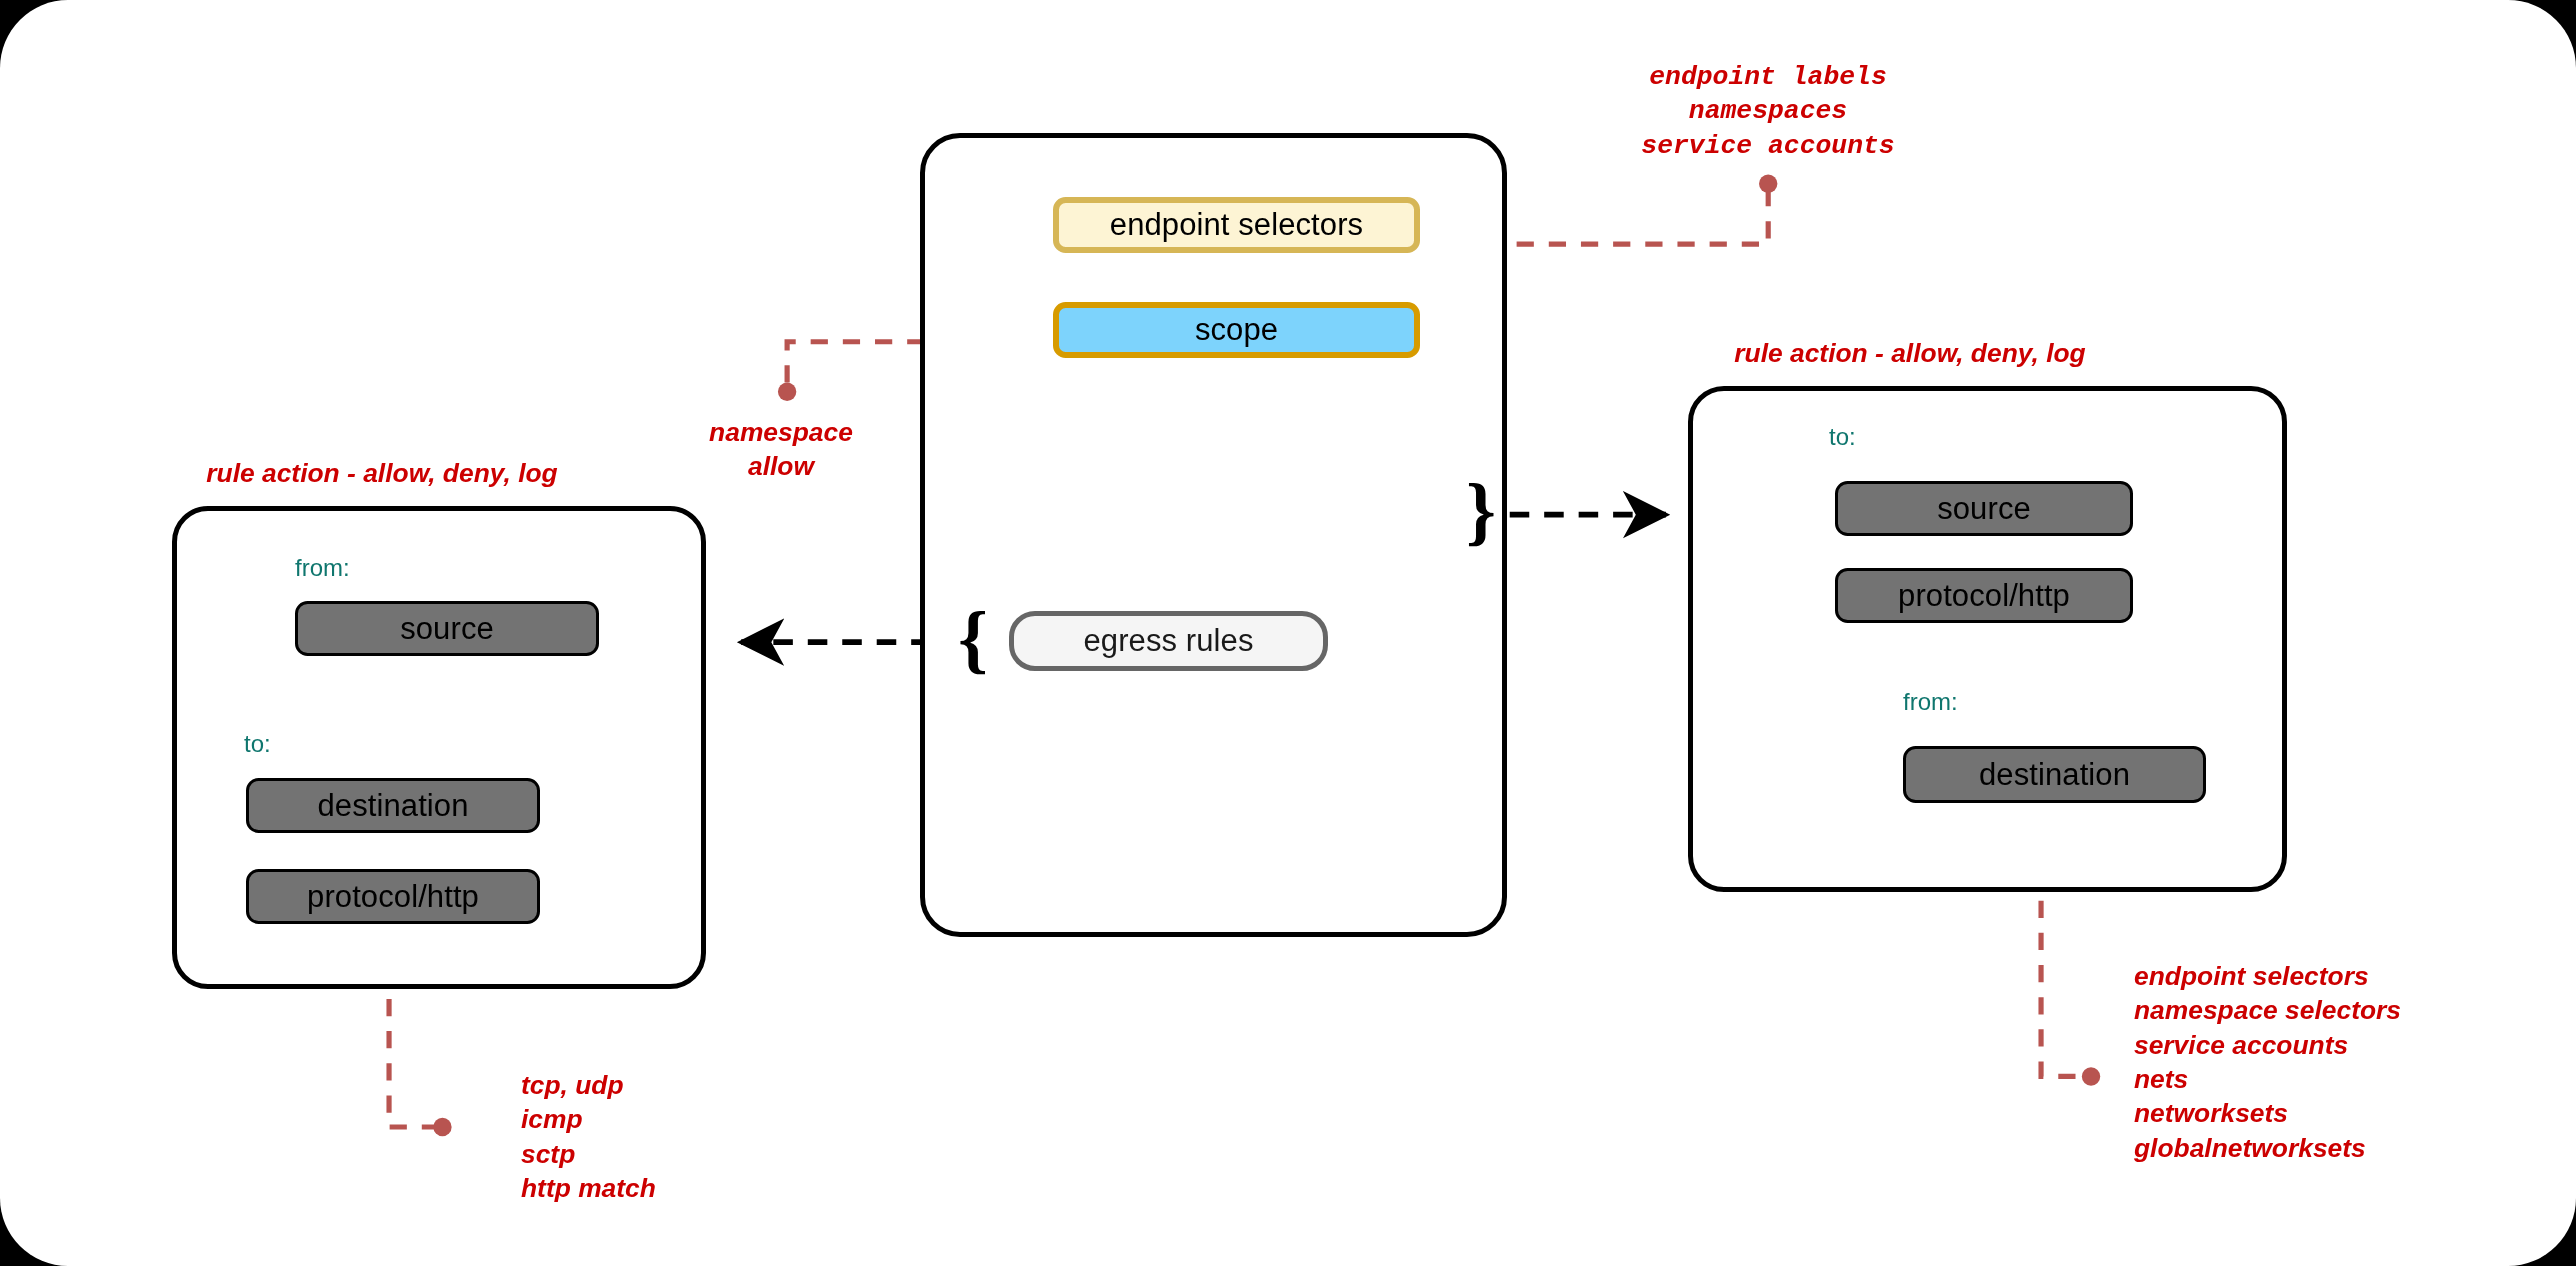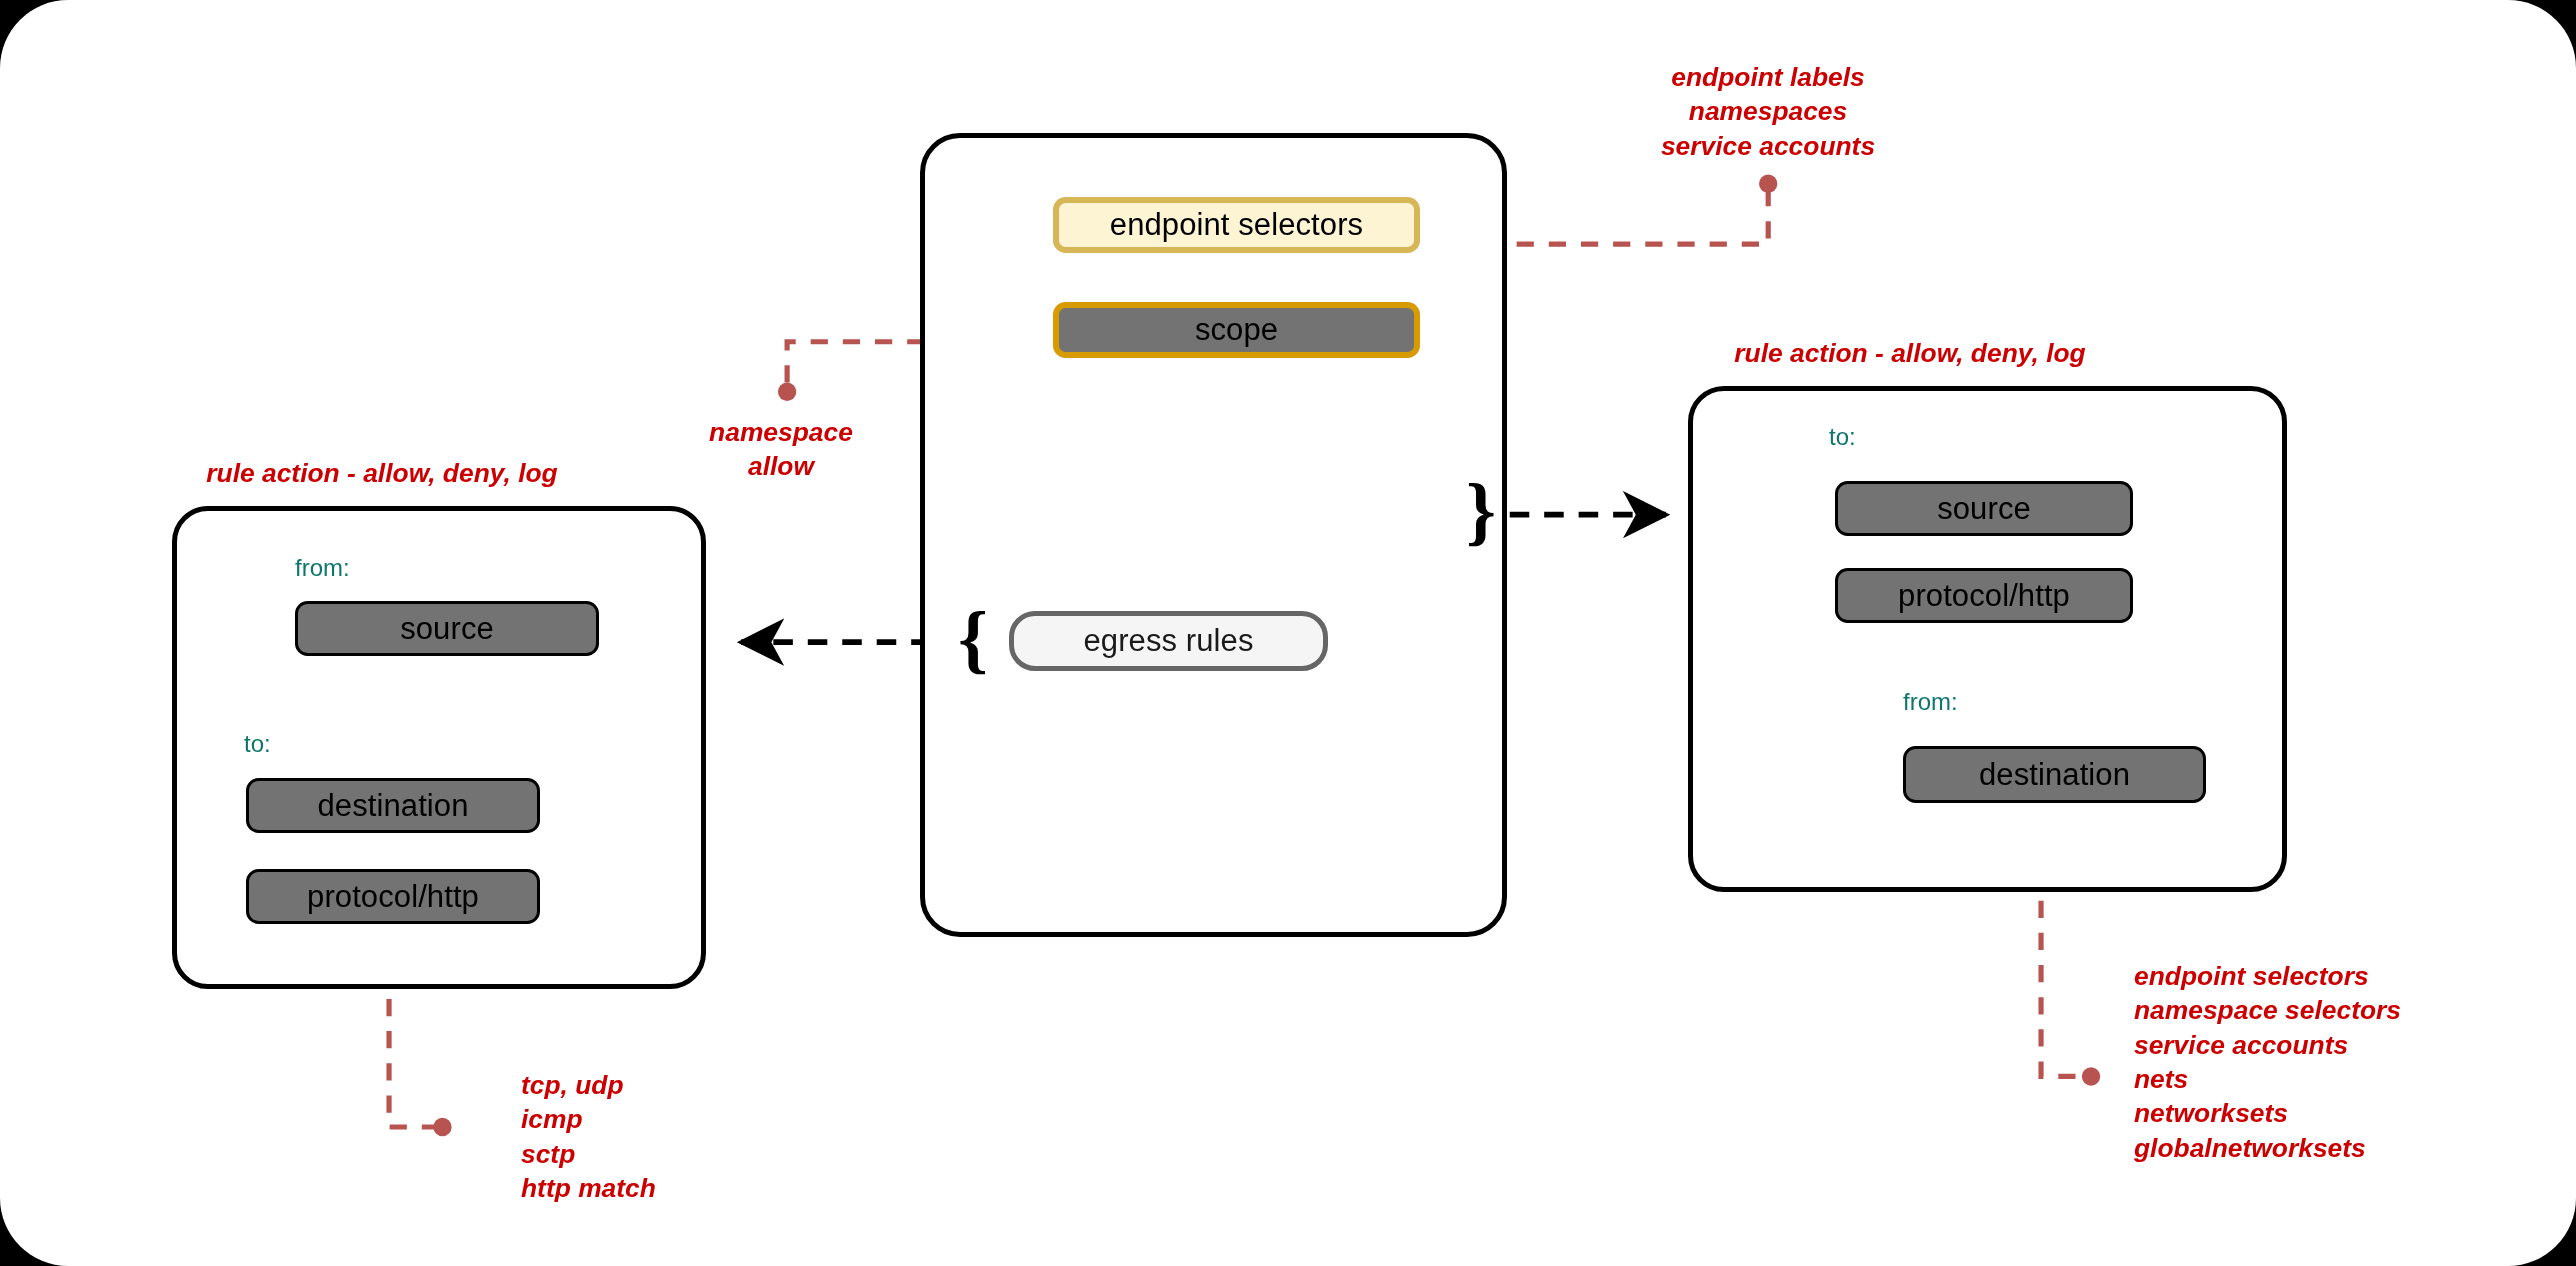--- a/index.html
+++ b/index.html
@@ -32,21 +32,21 @@
     display:flex;align-items:center;justify-content:center;
     border-radius:12.6px;
     color:#000;
     font-size:31px;
     letter-spacing:0.1px;
     white-space:nowrap;
   }
   .box-plain{background:#737373;border:3.4px solid #000000;}
   .box-grey {background:#f5f5f5;border:5.2px solid #666666;color:#1a1a1a;}
   .box-yellow{background:#fdf4d4;border:6.3px solid #d6b656;}
-  .box-peach {background:#737373;border:6.3px solid #d79b00;}
+  .box-peach {background:#7dd3fc;border:6.3px solid #d79b00;}
 
   
   .caption{
     position:absolute;color:#0f766e;font-size:24px;white-space:nowrap;
   }
 
   
   .annot{
     position:absolute;color:#cc0000;
     font-size:26.4px;font-weight:bold;font-style:italic;
@@ -117,21 +117,21 @@
 
   <div class="panel" id="panel-right"></div>
 
   <div class="caption" style="left:1829px;top:423px;">to:</div>
   <div class="box box-plain" style="left:1835px;top:481px;width:298px;height:55px;">source</div>
   <div class="box box-plain" style="left:1835px;top:568px;width:298px;height:55px;">protocol/http</div>
 
   <div class="caption" style="left:1903px;top:688px;">from:</div>
   <div class="box box-plain" style="left:1903px;top:746px;width:303px;height:57px;">destination</div>
 
-  <div class="annot ctr" style="left:1768px;top:60px;">endpoint labels
+  <div class="annot ctr" style="left:1768px;top:60px;font-family:Liberation Mono, monospace;">endpoint labels
 namespaces
 service accounts</div>
 
   <div class="annot ctr" style="left:781px;top:415px;">namespace
 allow</div>
 
   <div class="annot lft" style="left:484px;top:1068px;margin-left:37px;">tcp, udp
 icmp
 sctp
 http match</div>

